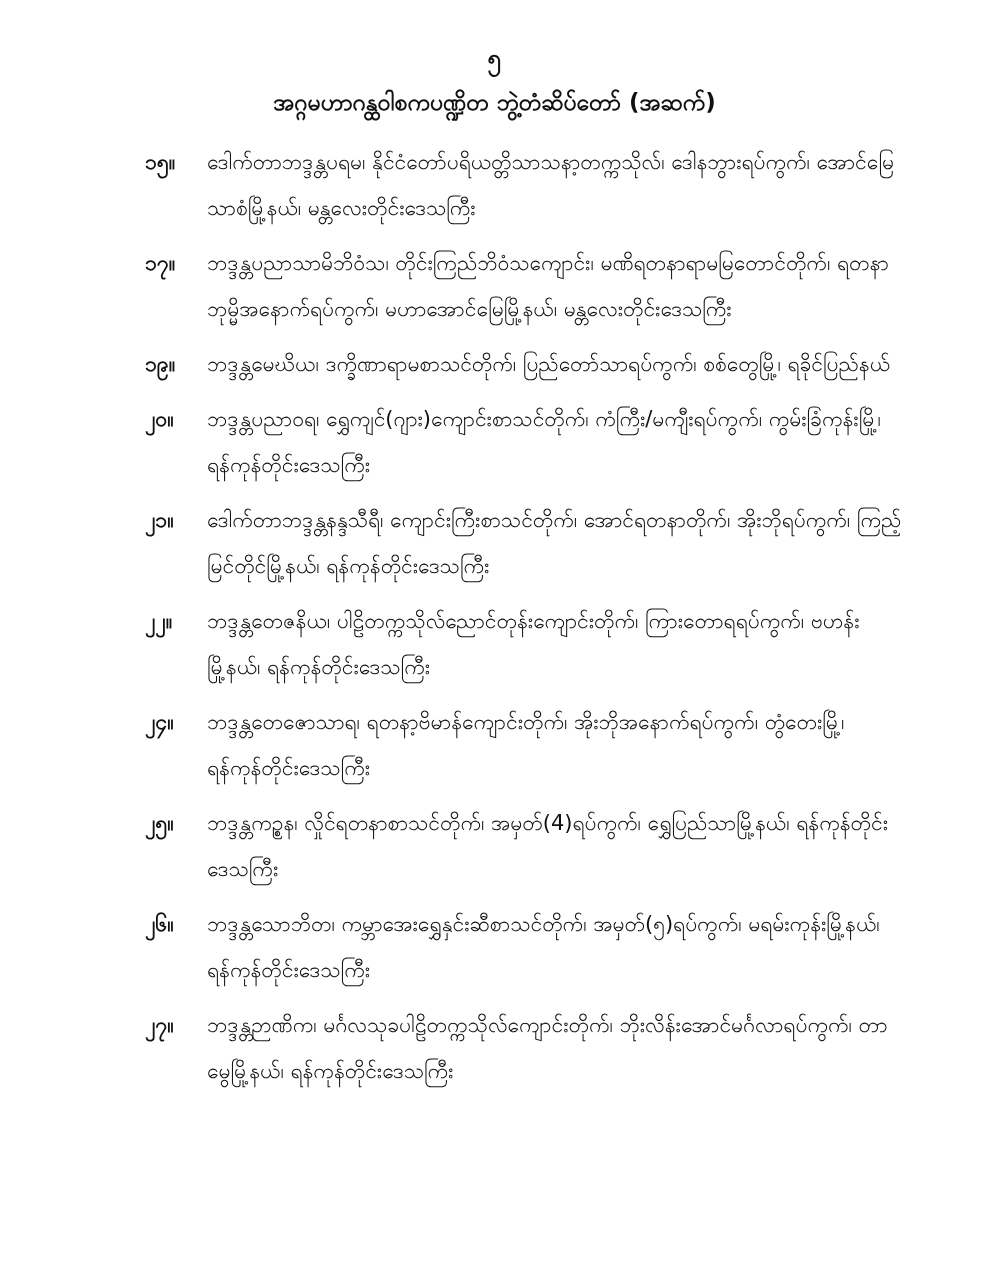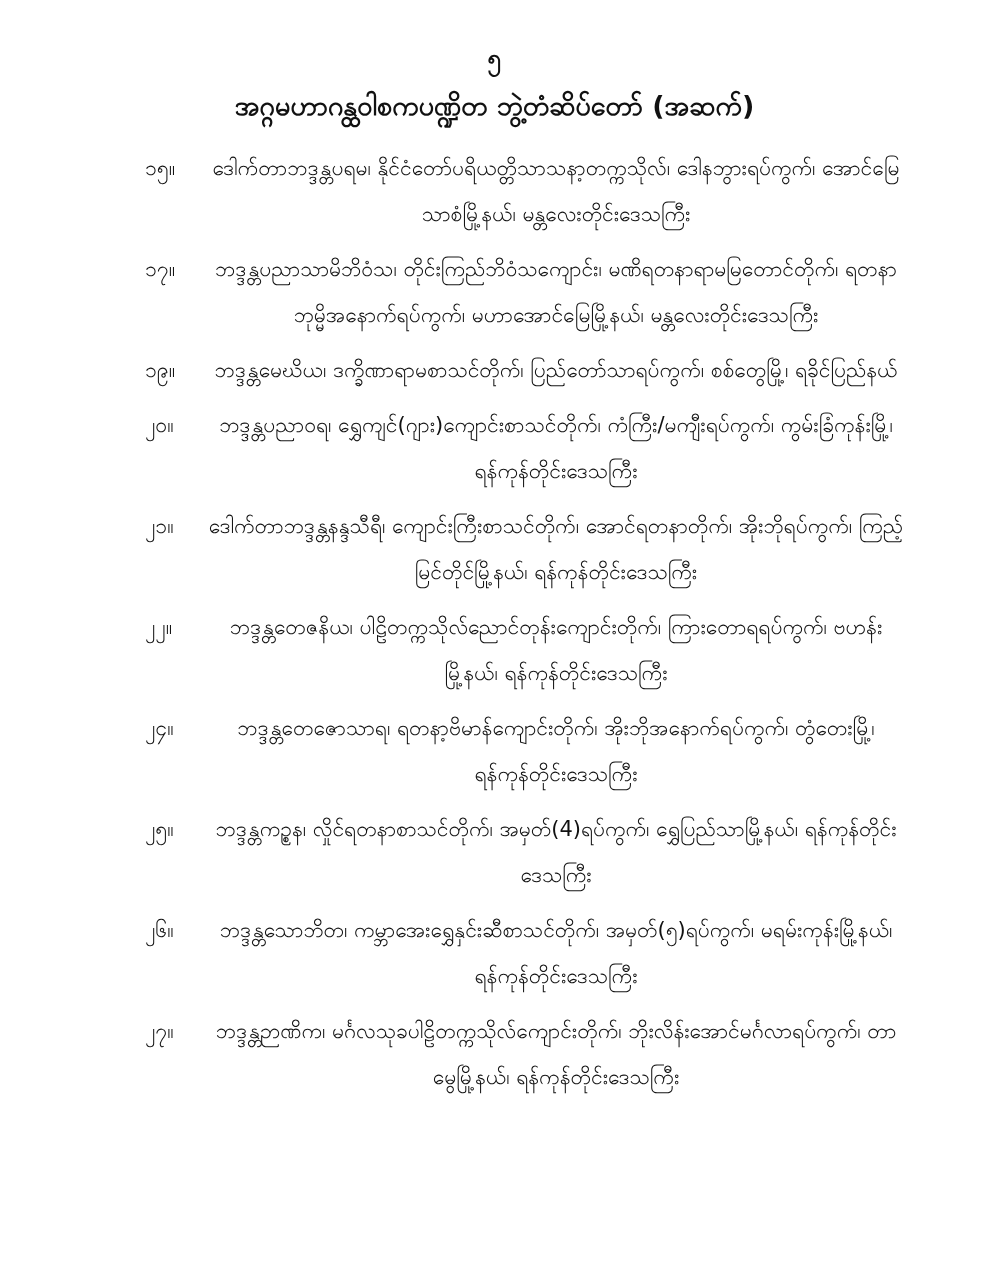--- a/index.html
+++ b/index.html
@@ -21,45 +21,46 @@
   .page-number {
     text-align: center;
     font-size: 24px;
     font-weight: 700;
     margin-left: -61px; 
     margin-bottom: 6px;
     letter-spacing: 0.5px;
   }
   .doc-title {
     text-align: center;
-    font-size: 27px;
+    font-size: 23px;
     font-weight: 700;
     margin: 0 0 18px -61px; 
     line-height: 1.6;
   }
   .award-list {
     margin: 0;
     padding: 0;
   }
   .award-item {
     display: flex;
     align-items: flex-start;
     margin-bottom: 9px;
   }
   .item-number {
     flex: 0 0 62px;
     font-size: 21px;
     line-height: 46px;
     white-space: nowrap;
+    font-weight: bold;
   }
   .item-text {
     flex: 1 1 auto;
     font-size: 21px;
     line-height: 46px;
-    text-align: center;
+    text-align: left;
     word-break: normal;
   }
 </style>
 </head>
 <body>
 
 <div class="page">
   <div class="page-number">၅</div>
   <h1 class="doc-title">အဂ္ဂမဟာဂန္ထဝါစကပဏ္ဍိတ ဘွဲ့တံဆိပ်တော် (အဆက်)</h1>
   <div class="award-list" id="award-list">

